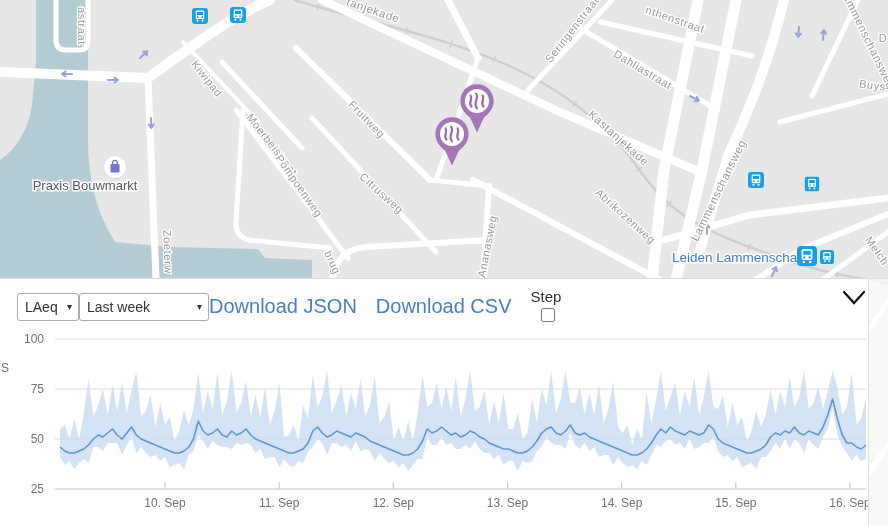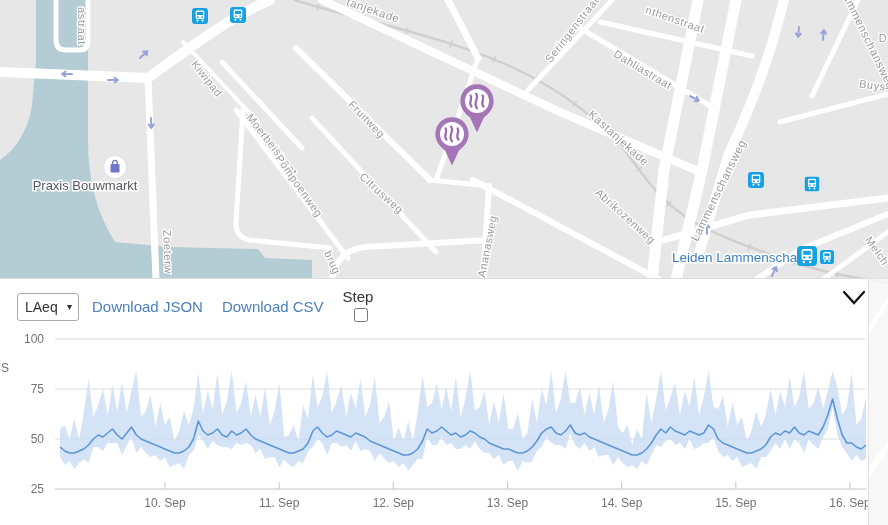--- a/index.html
+++ b/index.html
@@ -3,26 +3,26 @@
 <meta charset="utf-8">
 <style>
   html,body{margin:0;padding:0;font-family:"Liberation Sans",sans-serif;}
   .stage{position:relative;width:888px;height:525px;overflow:hidden;background:#e8e7e8;}
   .map-svg{position:absolute;top:0;left:0;}
   .slabel{fill:#9b9b9b;letter-spacing:.6px;stroke:#fff;stroke-width:2.5px;paint-order:stroke;text-anchor:middle;}
   .poi-label{fill:#55585e;font-size:13px;stroke:#fff;stroke-width:3px;paint-order:stroke;text-anchor:middle;}
   .station-label{fill:#3c80c4;font-size:13.5px;stroke:#fff;stroke-width:3px;paint-order:stroke;}
   .panel{position:absolute;left:0;top:278px;width:868px;height:247px;background:#fff;border-top:1px solid #dcdcdc;}
   .controls{position:absolute;top:9px;left:17px;display:flex;align-items:center;}
-  .sel-wrap{position:relative;display:inline-block;margin-right:13px;border-radius:7px;}
+  .sel-wrap{position:relative;display:inline-block;border-radius:7px;}
   .sel-wrap::after{content:"▾";position:absolute;right:7px;top:50%;transform:translateY(-54%);font-size:10px;color:#333;pointer-events:none;}
   select{appearance:none;-webkit-appearance:none;border:1px solid #ababab;border-radius:3px;background:#fff;
          font-family:"Liberation Sans",sans-serif;font-size:14px;color:#333;padding:4px 20px 4px 7px;height:28px;}
   #metricSel{width:62px;} #rangeSel{width:130px;}
-  a.dl{color:#4a7fbc;text-decoration:none;font-size:15px;margin-right:19px;}
+  a.dl{color:#4a7fbc;text-decoration:none;font-size:20px;margin-right:19px;}
   .step{display:flex;align-items:center;font-size:15px;color:#333;flex-direction:column;}
   .step input{width:14px;height:14px;margin-left:8px;}
   .chev{position:absolute;top:11px;right:2px;cursor:pointer;}
   #chart{position:absolute;top:46px;left:0;}
   .ylabel-clip{position:absolute;left:1px;top:82px;font-size:12px;color:#737373;}
   .dim-strip{position:absolute;left:868px;top:278px;width:20px;height:247px;background:rgba(255,255,255,.72);
              border-left:1px solid #e2e2e2;border-top:1px solid #e2e2e2;}
 </style>
 </head>
 <body>
@@ -180,20 +180,23 @@
     <g id="sensorMarkers">
         <use x="458.5" y="82.5" width="37" height="51.8" href="#sensorpin" xlink:href="#sensorpin"></use>
         <use x="433.5" y="115.5" width="37" height="51.8" href="#sensorpin" xlink:href="#sensorpin"></use>
       </g>
   </svg>
 
   <div class="panel">
     <div class="controls">
       <span class="sel-wrap">
         <select id="metricSel"><option>LAeq</option></select>
+      </span>
+      <span class="sel-wrap">
+        <select id="rangeSel"><option>Last week</option></select>
       </span>
       <a class="dl" href="#">Download JSON</a>
       <a class="dl" href="#">Download CSV</a>
       <label class="step">
         <span>Step</span>
         <input type="checkbox" id="stepChk" style="">
       </label>
     </div>
     <svg class="chev" width="24" height="16" viewBox="0 0 24 16">
       <path d="M2,2 L12,13 L22,2" stroke="#111" stroke-width="2.2" fill="none" stroke-linecap="round"></path>

